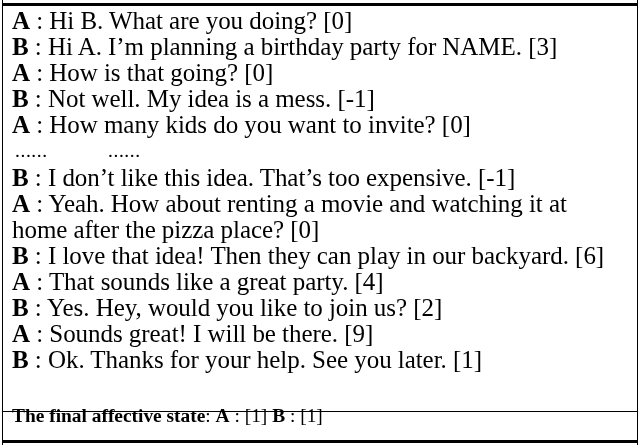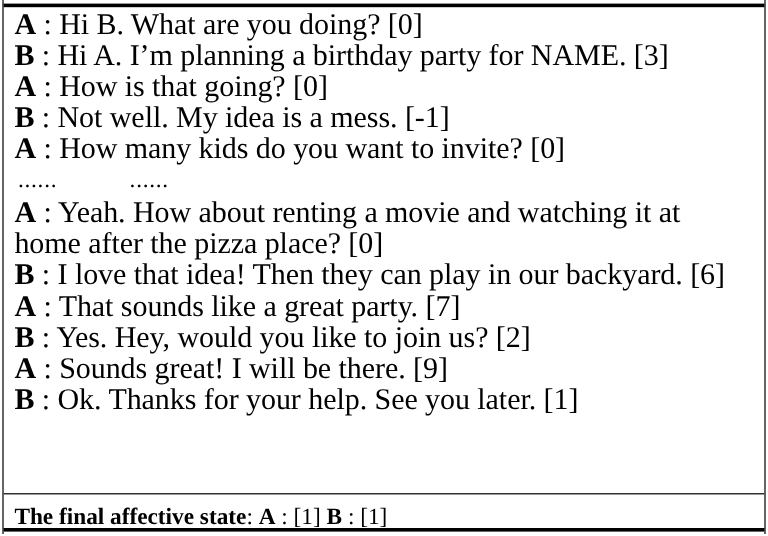--- a/index.html
+++ b/index.html
@@ -89,21 +89,21 @@
     letter-spacing: 0.6px;
   }
   .ellipsis-row .dots.g1 { left: 3px; }
   .ellipsis-row .dots.g2 { left: 96px; }
 
   
   .final-state {
     position: absolute;
     left: 0;
     right: 0;
-    bottom: 0;
+    bottom: 16px;
     padding: 0 9px;
     font-size: 19.4px;
     line-height: 26px;
   }
   .final-state .fs-label { font-weight: bold; }
   .final-state .fs-speaker { font-weight: bold; }
 </style>
 </head>
 <body>
 
@@ -121,26 +121,27 @@
 
     <div class="turn"><span class="speaker">B</span><span> : </span><span>Not well. My idea is a mess. [-1]</span></div>
 
     <div class="turn"><span class="speaker">A</span><span> : </span><span>How many kids do you want to invite? [0]</span></div>
 
     <div class="ellipsis-row">
       <span class="dots g1">......</span>
       <span class="dots g2">......</span>
     </div>
 
+    <div class="turn"><span class="speaker">B</span><span> : </span><span>I don’t like this idea. That’s too expensive. [-1]</span></div>
 
     <div class="turn"><span class="speaker">A</span><span> : </span><span>Yeah. How about renting a movie and watching it at home after the pizza place? [0]</span></div>
 
     <div class="turn"><span class="speaker">B</span><span> : </span><span>I love that idea! Then they can play in our backyard. [6]</span></div>
 
-    <div class="turn"><span class="speaker">A</span><span> : </span><span>That sounds like a great party. [7]</span></div>
+    <div class="turn"><span class="speaker">A</span><span> : </span><span>That sounds like a great party. [4]</span></div>
 
     <div class="turn"><span class="speaker">B</span><span> : </span><span>Yes. Hey, would you like to join us? [2]</span></div>
 
     <div class="turn"><span class="speaker">A</span><span> : </span><span>Sounds great! I will be there. [9]</span></div>
 
     <div class="turn"><span class="speaker">B</span><span> : </span><span>Ok. Thanks for your help. See you later. [1]</span></div>
 
 
   </div>
 

